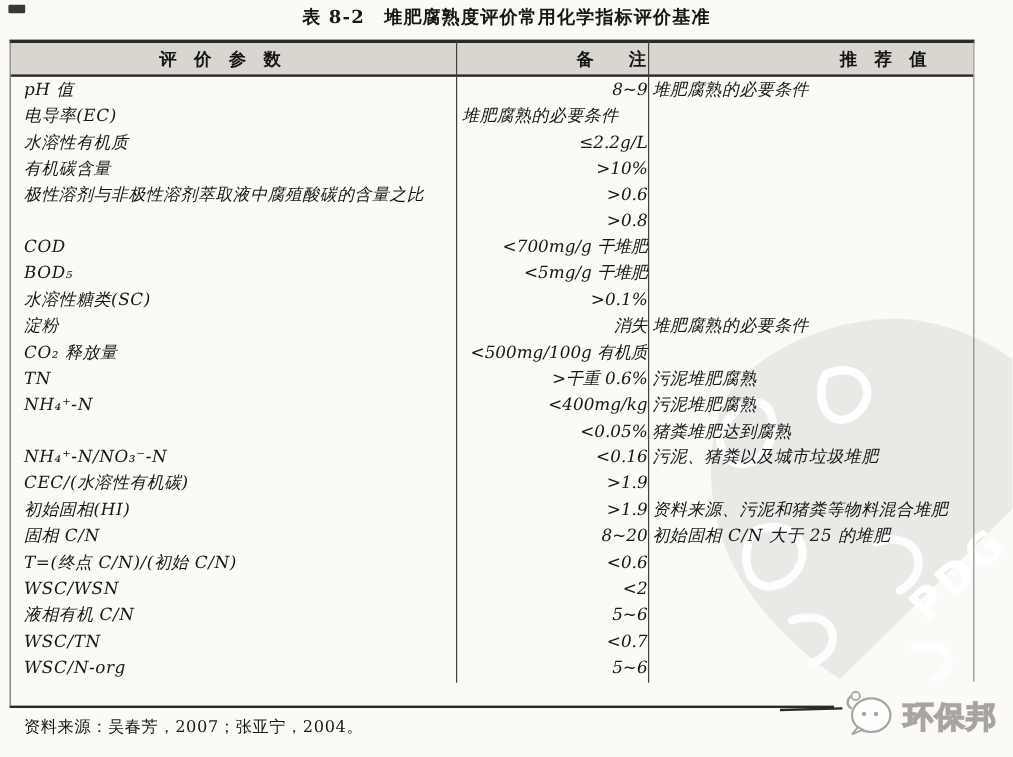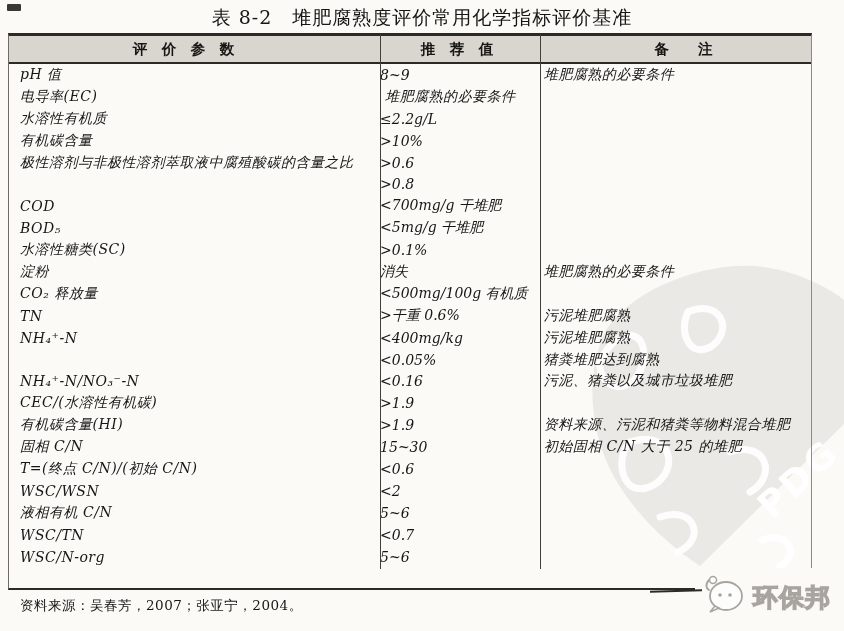--- a/index.html
+++ b/index.html
@@ -9,21 +9,21 @@
   *{margin:0;padding:0;box-sizing:border-box;}
   html,body{width:844px;height:631px;overflow:hidden;}
   body{
     position:relative;background:var(--page-bg);color:var(--text);
     font-family:"DejaVu Serif","Liberation Serif",serif;
   }
   .artifact{position:absolute;left:7px;top:4px;width:14px;height:7px;background:#3a3833;border-radius:1px;}
   .watermark-svg{position:absolute;left:0;top:0;z-index:1;}
   .page-title{
     position:absolute;left:0;top:5px;width:100%;text-align:center;z-index:3;
-    font-size:19px;font-weight:normal;letter-spacing:1px;
+    font-size:15px;font-weight:bold;letter-spacing:1px;
   }
   .scan-table{
     position:absolute;left:8px;top:33px;width:804px;height:557px;z-index:2;
     border-top:3px solid var(--border);
     border-bottom:2px solid var(--border);
     border-left:1px solid #6d6a64;
     border-right:1px solid #8d8a84;
   }
   .thead{
     display:flex;height:28px;background:var(--header-bg);
@@ -34,21 +34,21 @@
   .th.c1{width:372px;}
   .th.c2{width:160px;}
   .th.c3{width:272px;}
   .tbody{position:relative;font-style:italic;}
   .sep{position:absolute;top:-30px;bottom:-2px;width:1px;background:#413f3a;z-index:4;}
   .sep.s1{left:371px;}
   .sep.s2{left:531px;}
   .row{display:flex;height:21.9px;align-items:center;font-size:14px;}
   .cell{overflow:hidden;white-space:nowrap;}
   .cell.param{width:372px;padding-left:11px;letter-spacing:0.5px;}
-  .cell.value{width:160px;text-align:left;}
+  .cell.value{width:160px;text-align:right;}
   .cell.note{width:272px;padding-left:4px;letter-spacing:0.5px;}
   .source-note{
     position:absolute;left:20px;top:597px;z-index:3;
     font-size:13.5px;letter-spacing:0.5px;
   }
   .brand{position:absolute;left:695px;top:568px;width:149px;height:50px;z-index:5;background:var(--page-bg);}
   .brand-line{position:absolute;left:-45px;top:22px;width:52px;height:2px;background:#2b2a26;transform:rotate(-1.5deg);}
   .brand-icon{position:absolute;left:8px;top:6px;}
   .brand-text{
     position:absolute;left:58px;top:13px;font-size:25px;font-weight:bold;
@@ -75,22 +75,22 @@
     <path d="M762,540 C790,530 800,556 780,566"></path>
   </g>
   <text x="0" y="0" transform="translate(772,520) rotate(-43)" font-family="DejaVu Sans, Liberation Sans, sans-serif" font-size="36" font-weight="bold" fill="#ffffff" letter-spacing="3">PDG</text>
 </svg>
 
 <div class="page-title">表 8-2　堆肥腐熟度评价常用化学指标评价基准</div>
 
 <div class="scan-table">
   <div class="thead">
     <div class="th c1">评　价　参　数</div>
+    <div class="th c3">备　　注</div>
     <div class="th c2">推　荐　值</div>
-    <div class="th c3">备　　注</div>
   </div>
   <div class="tbody">
     <div class="sep s1"></div>
     <div class="sep s2"></div>
 
   <div class="row">
     <div class="cell param">pH 值</div>
     <div class="cell value">8~9</div>
     <div class="cell note">堆肥腐熟的必要条件</div>
   </div>
@@ -178,28 +178,28 @@
     <div class="cell note">污泥、猪粪以及城市垃圾堆肥</div>
   </div>
 
   <div class="row">
     <div class="cell param">CEC/(水溶性有机碳)</div>
     <div class="cell value">&gt;1.9</div>
     <div class="cell note"></div>
   </div>
 
   <div class="row">
-    <div class="cell param">有机碳含量(HI)</div>
+    <div class="cell param">初始固相(HI)</div>
     <div class="cell value">&gt;1.9</div>
     <div class="cell note">资料来源、污泥和猪粪等物料混合堆肥</div>
   </div>
 
   <div class="row">
     <div class="cell param">固相 C/N</div>
-    <div class="cell value">15~30</div>
+    <div class="cell value">8~20</div>
     <div class="cell note">初始固相 C/N 大于 25 的堆肥</div>
   </div>
 
   <div class="row">
     <div class="cell param">T=(终点 C/N)/(初始 C/N)</div>
     <div class="cell value">&lt;0.6</div>
     <div class="cell note"></div>
   </div>
 
 

